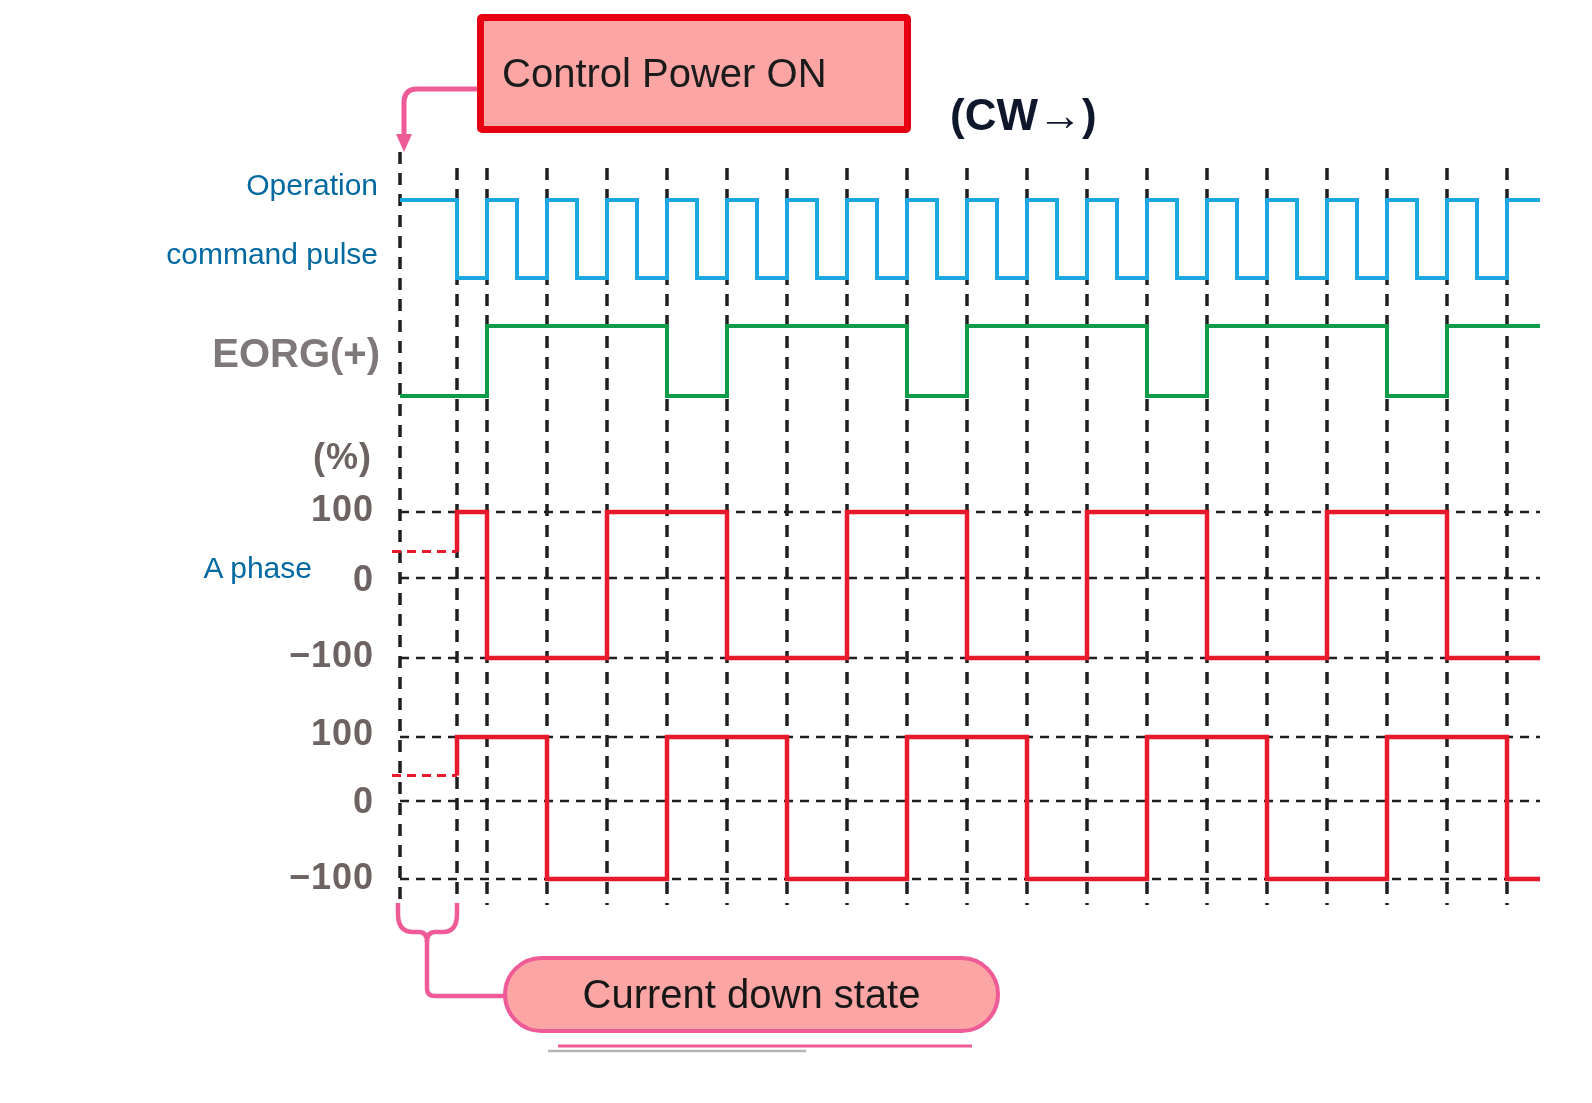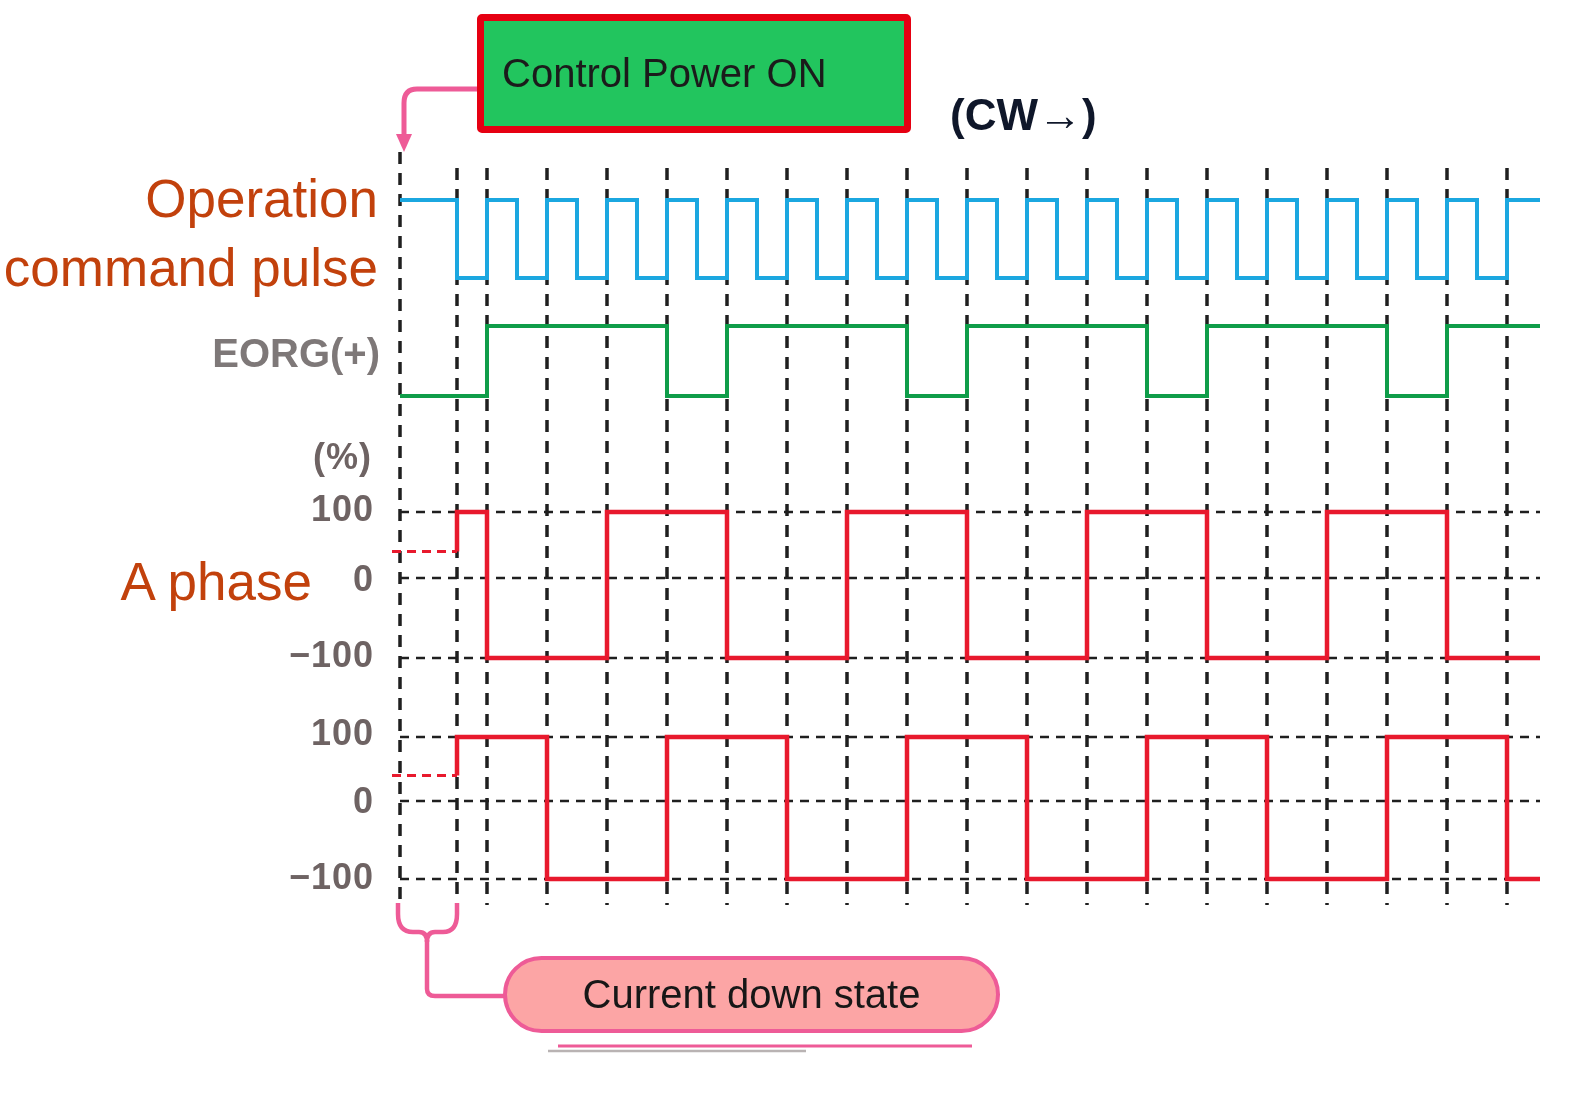--- a/index.html
+++ b/index.html
@@ -3,27 +3,27 @@
 <meta charset="utf-8">
 <style>
   html,body{margin:0;padding:0;background:#ffffff;}
   #stage{
     position:relative;width:1592px;height:1103px;background:#ffffff;
     font-family:"Liberation Sans",sans-serif;overflow:hidden;
   }
   #diagram-svg{position:absolute;left:0;top:0;}
   .lbl{position:absolute;white-space:nowrap;}
   .right{text-align:right;}
-  .big{font-size:53px;color:#c2410c;}
+  .big{font-size:30px;color:#0369a1;}
   .axisnum{font-size:36px;font-weight:bold;color:#6e6363;letter-spacing:1px;}
   .graybold{font-weight:bold;color:#7e7878;}
   #control-power-box{
     position:absolute;left:477px;top:14px;width:434px;height:119px;
     box-sizing:border-box;border:7px solid #e60012;border-radius:5px;
-    background:#22c55e;display:flex;align-items:center;padding-left:18px;
+    background:#fca5a5;display:flex;align-items:center;padding-left:18px;
     font-size:40px;color:#1b1b1b;font-weight:500;
   }
   #current-down-oval{
     position:absolute;left:503px;top:956px;width:497px;height:77px;
     box-sizing:border-box;border:4px solid #ee5b97;border-radius:45px;
     background:#fca5a5;display:flex;align-items:center;justify-content:center;
     font-size:40px;color:#171717;font-weight:500;
   }
 </style>
 </head>

